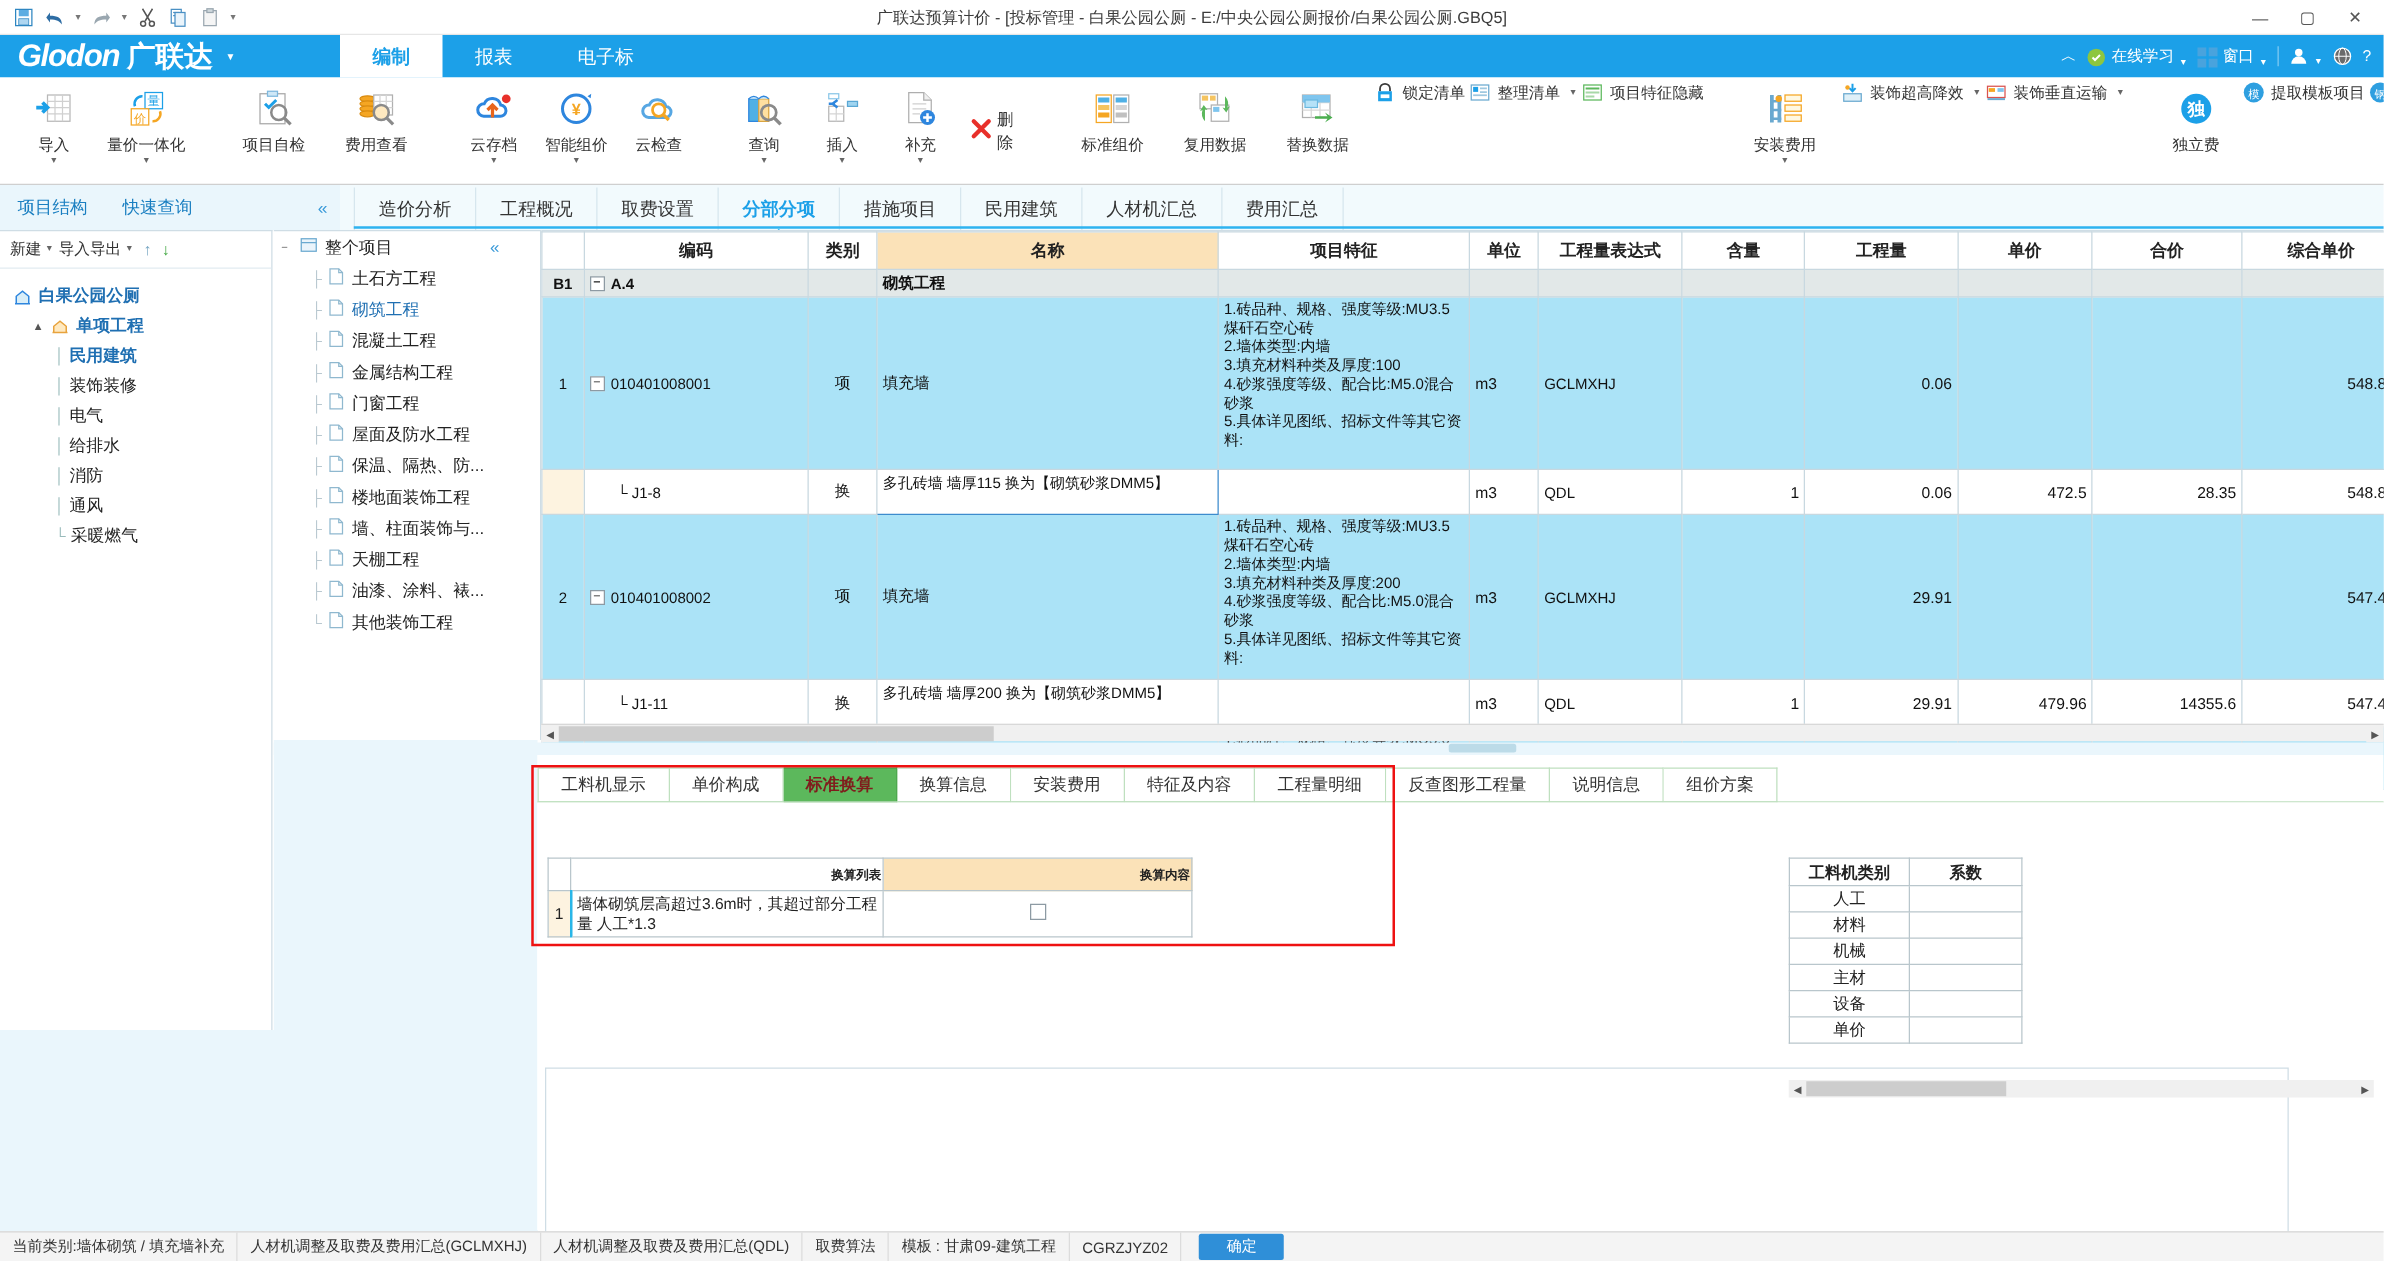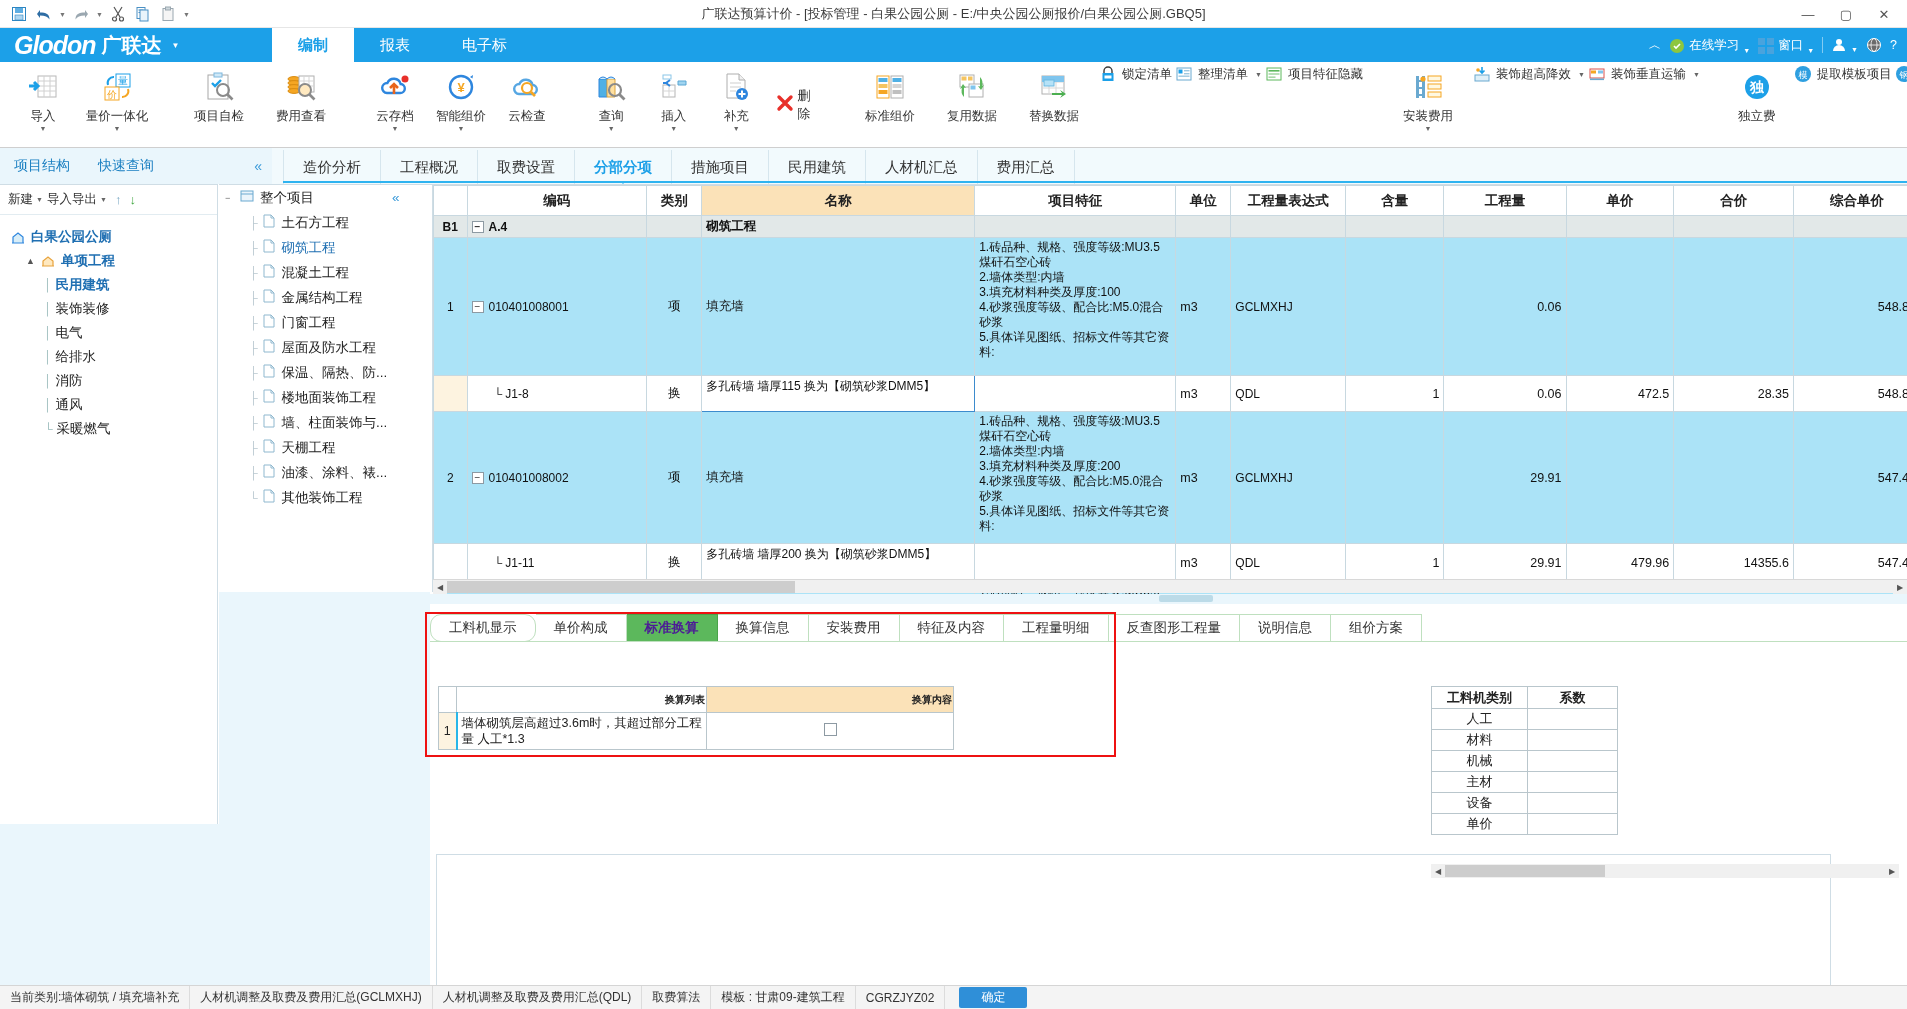--- a/index.html
+++ b/index.html
@@ -38,21 +38,21 @@
   
   .menubar {
     position:absolute; left:0; top:28px; width:1907px; height:34px;
     background:#1ca0e8; display:flex; align-items:stretch;
   }
   .brand {
     width:272px; display:flex; align-items:center; padding-left:14px; gap:6px;
     color:#fff;
   }
   .brand-logo { font-size:25px; font-weight:bold; font-style:italic; letter-spacing:-1px; line-height:1; }
-  .brand-cn { font-size:20px; font-weight:bold; line-height:1; }
+  .brand-cn { font-size:23px; font-weight:bold; line-height:1; }
   .brand-caret { font-size:8px; margin-left:4px; }
   .mtabs { display:flex; align-items:stretch; }
   .mtab {
     padding:0 26px; display:flex; align-items:center; justify-content:center;
     font-size:15px; color:#ffffff; cursor:pointer; position:relative;
   }
   .mtab.active { background:#ffffff; color:#1ca0e8; font-weight:bold; }
   .menu-right { margin-left:auto; display:flex; align-items:center; gap:8px; padding-right:10px; color:#fff; font-size:12.5px;}
   .mr-item { display:flex; align-items:flex-end; gap:4px; cursor:pointer; }
   .mr-caret{font-size:7px;}
@@ -190,22 +190,22 @@
 
   
   .splitter { position:absolute; left:219px; top:594px; width:1688px; height:10px; background:#eaf6fc; }
   .split-grip { position:absolute; left:940px; top:1px; width:54px; height:7px; background:#bcdbe8; border-radius:2px;}
 
   
   .bottom { position:absolute; left:430px; top:604px; width:1477px; height:380px; background:#fff;}
   .btabs { position:absolute; left:0; top:10px; height:28px; display:flex; align-items:stretch; }
   .btab { padding:0 18px; display:flex; align-items:center; justify-content:center;
           font-size:13.5px; color:#333; border:1px solid #bfe0bf; border-left:none; background:#fff; cursor:pointer;}
-  .btab:first-child { border-left:1px solid #bfe0bf;border-radius:11px; }
-  .btab.active { background:#5cb85c; color:#4c1d95; font-weight:bold; border-color:#4aa34a; }
+  .btab:first-child { border-left:1px solid #bfe0bf; }
+  .btab.active { background:#5cb85c; color:#7f1d1d; font-weight:bold; border-color:#4aa34a; }
   .bpanelline { position:absolute; left:0; top:37px; width:1477px; height:1px; background:#bfe0bf; }
 
   .redbox { position:absolute; left:425px; top:612px; width:691px; height:145px; border:2px solid #ee1111; pointer-events:none; }
 
   .convtable { position:absolute; left:8px; top:44px; width:515px; font-size:13px; border-collapse:collapse; table-layout:fixed;}
   .convtable th { border:1px solid #b9c6cc; height:26px; font-weight:bold; font-size:10px; background:#fff;text-align:right;}
   .convtable th.amber { background:#fbe2b8; }
   .convtable td { border:1px solid #b9c6cc; padding:2px 4px; font-size:12.5px; line-height:16px; }
   .convtable td.num { width:18px; text-align:center; background:#fdf3e0; }
   .convtable td.chk { text-align:center; vertical-align:middle; }

